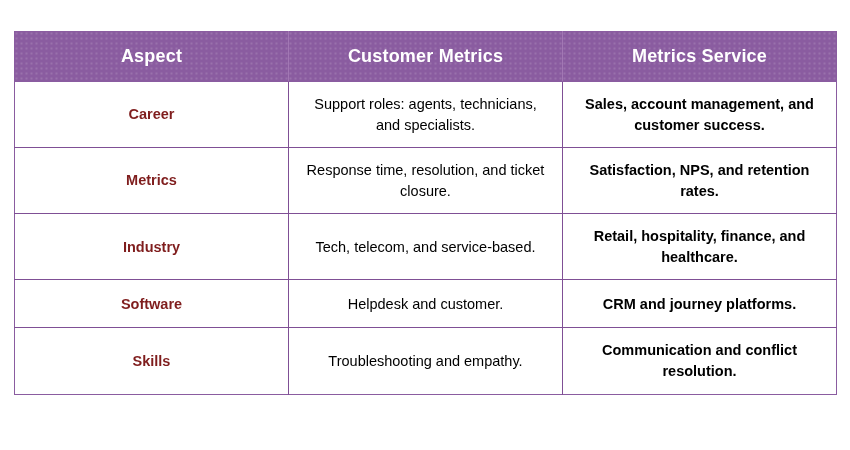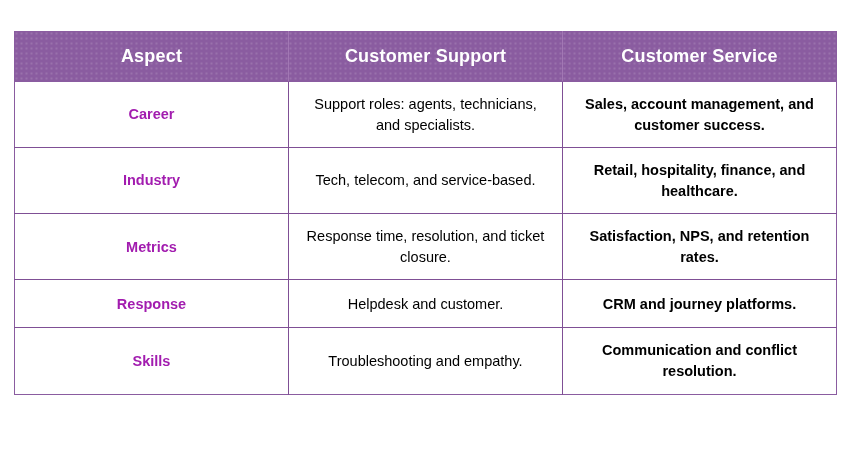--- a/index.html
+++ b/index.html
@@ -66,21 +66,21 @@
     font-size: 14.5px;
     line-height: 1.42;
     color: #000000;
     background: #ffffff;
     box-sizing: border-box;
   }
   tbody td:last-child { border-right: none; font-weight: bold; }
 
   tbody td.aspect-cell {
     font-weight: bold;
-    color: #a21caf;
+    color: #7f1d1d;
     font-size: 14.5px;
   }
 
   tbody tr.row-tall td { height: 61px; }
   tbody tr.row-short td { height: 48px; }
 </style>
 </head>
 <body>
 
 <div class="page">
@@ -89,48 +89,48 @@
     <table class="comparison">
       <colgroup>
         <col class="c-aspect">
         <col class="c-support">
         <col class="c-service">
       </colgroup>
 
       <thead>
         <tr>
           <th>Aspect</th>
-          <th>Customer Support</th>
-          <th>Customer Service</th>
+          <th>Customer Metrics</th>
+          <th>Metrics Service</th>
         </tr>
       </thead>
 
       <tbody>
 
         <tr class="row-tall">
           <td class="aspect-cell">Career</td>
           <td>Support roles: agents, technicians, and specialists.</td>
           <td>Sales, account management, and customer success.</td>
         </tr>
 
 
         <tr class="row-tall">
+          <td class="aspect-cell">Metrics</td>
+          <td>Response time, resolution, and ticket closure.</td>
+          <td>Satisfaction, NPS, and retention rates.</td>
+        </tr>
+
+        <tr class="row-tall">
           <td class="aspect-cell">Industry</td>
           <td>Tech, telecom, and service-based.</td>
           <td>Retail, hospitality, finance, and healthcare.</td>
         </tr>
 
-        <tr class="row-tall">
-          <td class="aspect-cell">Metrics</td>
-          <td>Response time, resolution, and ticket closure.</td>
-          <td>Satisfaction, NPS, and retention rates.</td>
-        </tr>
-
         <tr class="row-short">
-          <td class="aspect-cell">Response</td>
+          <td class="aspect-cell">Software</td>
           <td>Helpdesk and customer.</td>
           <td>CRM and journey platforms.</td>
         </tr>
 
         <tr class="row-tall">
           <td class="aspect-cell">Skills</td>
           <td>Troubleshooting and empathy.</td>
           <td>Communication and conflict resolution.</td>
         </tr>
 

